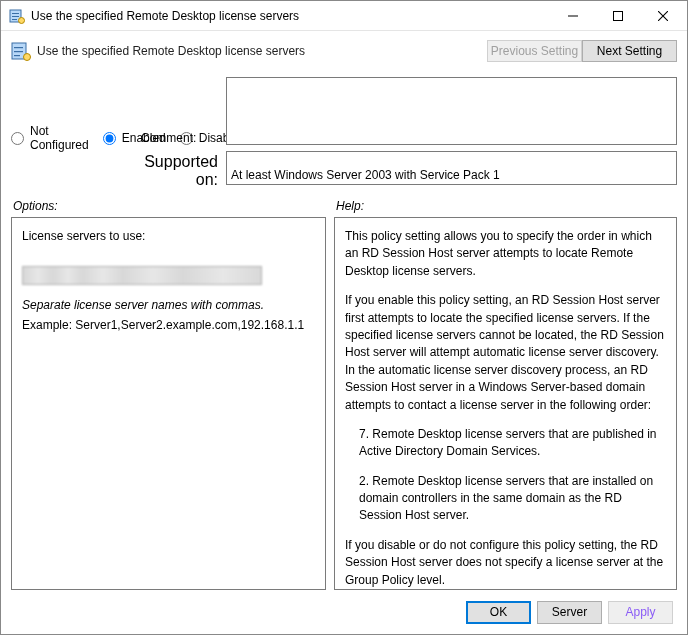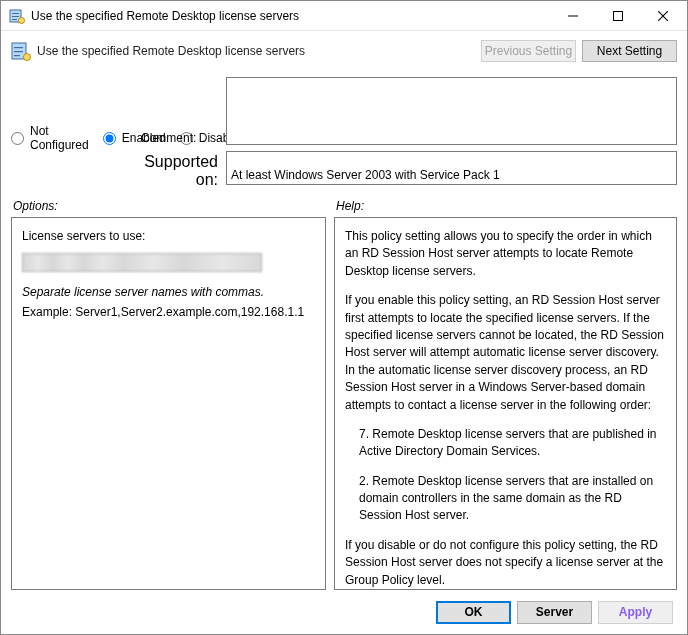--- a/index.html
+++ b/index.html
@@ -6,46 +6,46 @@
   html,body { margin:0; padding:0; background:#fff; color:#000; }
   .window { width:688px; height:635px; display:flex; flex-direction:column; border:1px solid #888; background:#fff; position:relative;}
   .titlebar { display:flex; align-items:center; height:30px; padding:0 2px 0 8px; border-bottom:1px solid #e5e5e5; }
   .titlebar .icon { width:16px; height:16px; margin-right:6px; flex:none;}
   .title-text { flex:1; font-size:12px; }
   .win-btn { width:45px; height:29px; display:flex; align-items:center; justify-content:center; }
   .win-btn svg{ width:10px;height:10px;}
   .subheader { display:flex; align-items:center; height:40px; padding:4px 10px; }
   .subheader .icon { width:20px; height:20px; margin-right:6px; flex:none;}
   .subtitle { flex:1; font-size:12px; color:#222;}
-  .nav-btn { height:22px; width:95px; background:#e1e1e1; border:1px solid #adadad; font-size:12px; color:#000; margin-left:6px; padding:0;}
+  .nav-btn { height:22px; width:95px; background:#e1e1e1; border:1px solid #adadad; font-size:12px; color:#000; margin-left:0; padding:0;}
   .nav-btn:disabled { color:#a0a0a0; background:#efefef; border-color:#d0d0d0;}
   .top-block { display:flex; padding:6px 10px 4px 10px; }
   .state-col { width:130px; flex:none; display:flex; flex-direction:row; gap:14px; padding-top:10px;}
   .radio-row { display:flex; align-items:center; gap:6px;}
   .radio-row label { font-size:12px; }
   .comment-col { flex:1; display:flex; flex-direction:column;}
   .comment-row { display:flex; align-items:flex-end; margin-bottom:6px;}
   .comment-row .lbl { width:85px; flex:none; font-size:12px; padding-top:2px;}
   .comment-row textarea { flex:1; height:68px; resize:none; border:1px solid #7a7a7a; font-size:12px; padding:2px 2px; overflow-y:scroll;}
   .supported-row { display:flex; align-items:flex-start;}
   .supported-row .lbl { width:85px; flex:none; text-align:right; padding-right:8px; font-size:16px; padding-top:2px;}
   .supported-row .box { flex:1; height:34px; border:1px solid #7a7a7a; padding:16px 4px; font-size:12px; overflow-y:scroll; background:#fff;}
   .body { display:flex; flex:1; min-height:0; padding:0 10px; gap:8px;}
   .col { display:flex; flex-direction:column; min-height:0;}
   .col.left { width:315px; flex:none;}
   .col.right { flex:1;}
   .col-head { font-size:12px; padding:6px 0 4px 2px;font-style:italic;}
   .panel { flex:1; border:1px solid #7a7a7a; padding:10px; overflow-y:auto; font-size:12px; line-height:1.45; background:#fff;}
-  .options-panel .field-label{ margin-bottom:8px;}
+  .options-panel .field-label{ margin-bottom:21px;}
   .blurred-input { width:240px; height:19px; border:1px solid #b0b0b0; background:linear-gradient(90deg,#d8d8d8 0,#e7e7e7 15px,#d8d8d8 30px,#e7e7e7 45px,#d8d8d8 60px,#e7e7e7 80px,#d8d8d8 100px,#e7e7e7 130px,#d8d8d8 160px,#e7e7e7 200px,#d8d8d8 240px); filter:blur(1.3px); margin-bottom:12px;}
   .hint{ margin-bottom:2px;font-style:italic;}
   .help-panel p{ margin:0 0 12px 0;}
   .help-panel .indent{ padding-left:14px;}
   .bottom-bar { height:44px; flex:none; display:flex; align-items:center; justify-content:flex-end; gap:6px; padding:0 14px;}
-  .dlg-btn { width:75px; height:23px; background:#e1e1e1; border:1px solid #adadad; font-size:12px;font-weight:bold;}
+  .dlg-btn { width:65px; height:23px; background:#e1e1e1; border:1px solid #adadad; font-size:12px;}
   .dlg-btn.default { border:2px solid #0078d7; background:#e1e1e1;}
   .dlg-btn:disabled { color:#8b5cf6; background:#efefef; border-color:#d0d0d0;}
   input[type=radio]{ width:13px;height:13px; margin:0;}
   
   .policy-icon-bg{fill:#b8d8f8;stroke:#3a6ea5;stroke-width:1;}
   .policy-stripe{fill:#3a6ea5;}
   .scroll-stub::-webkit-scrollbar{width:16px;}
 </style>
 </head>
 <body>

